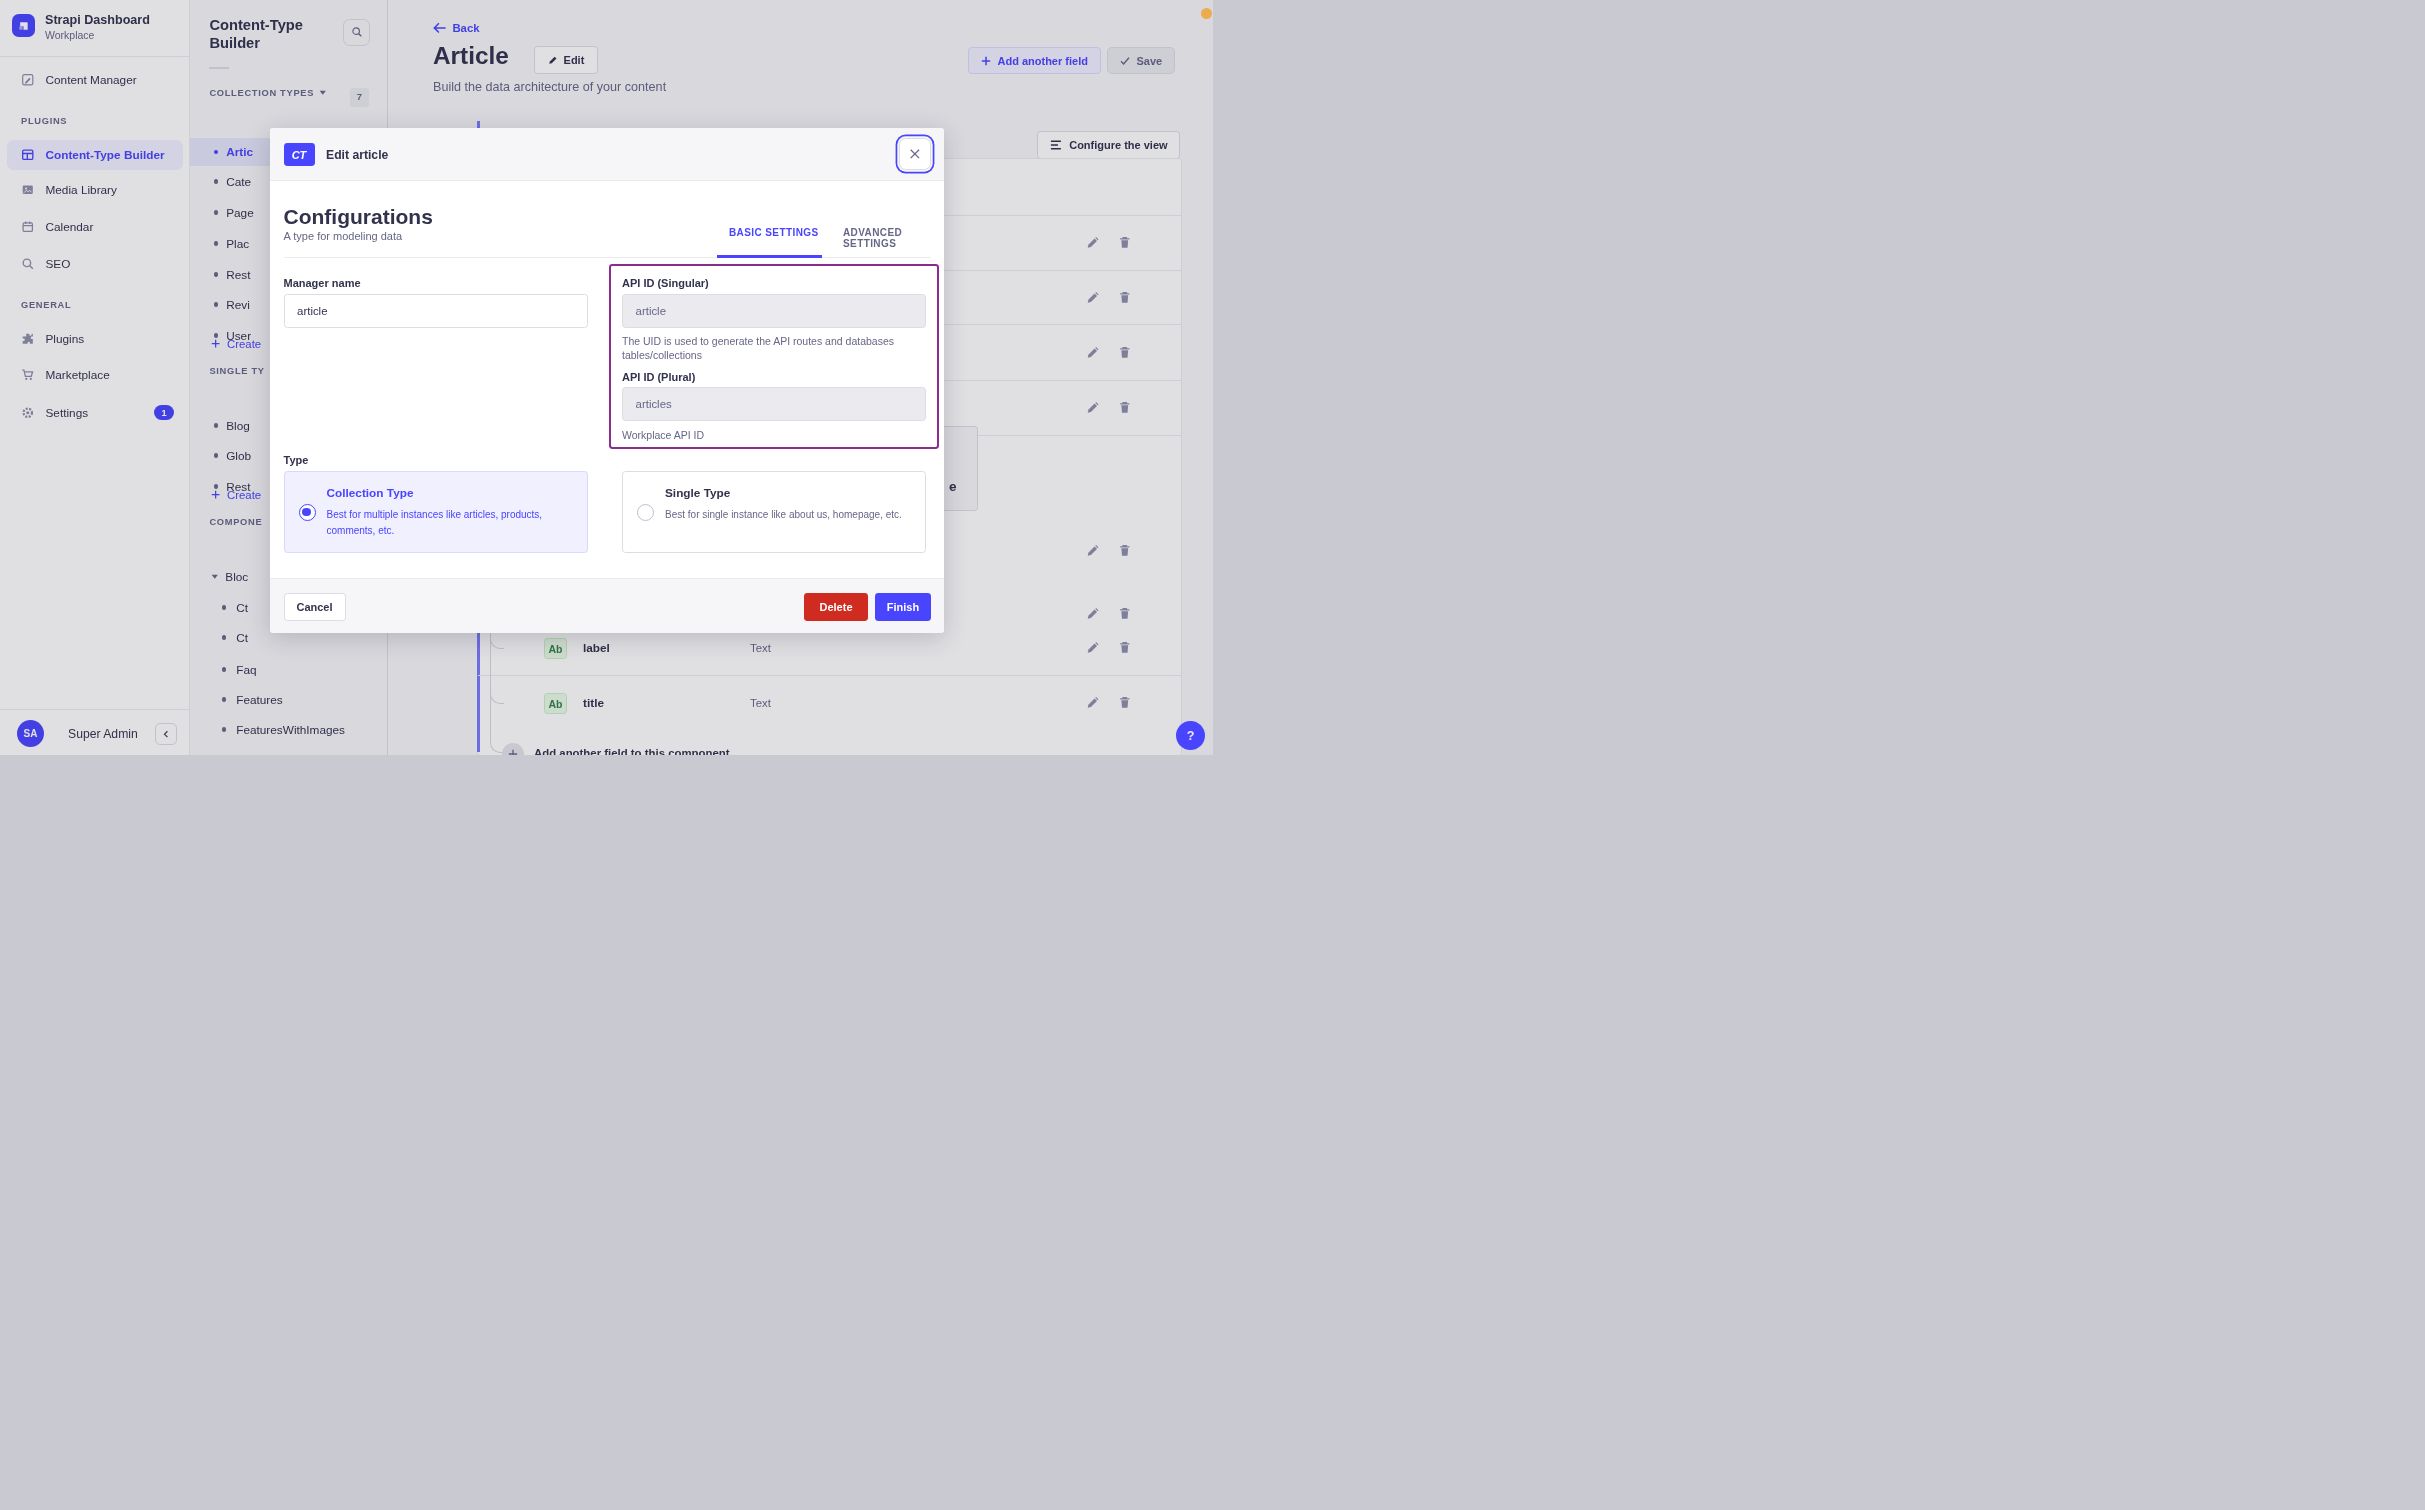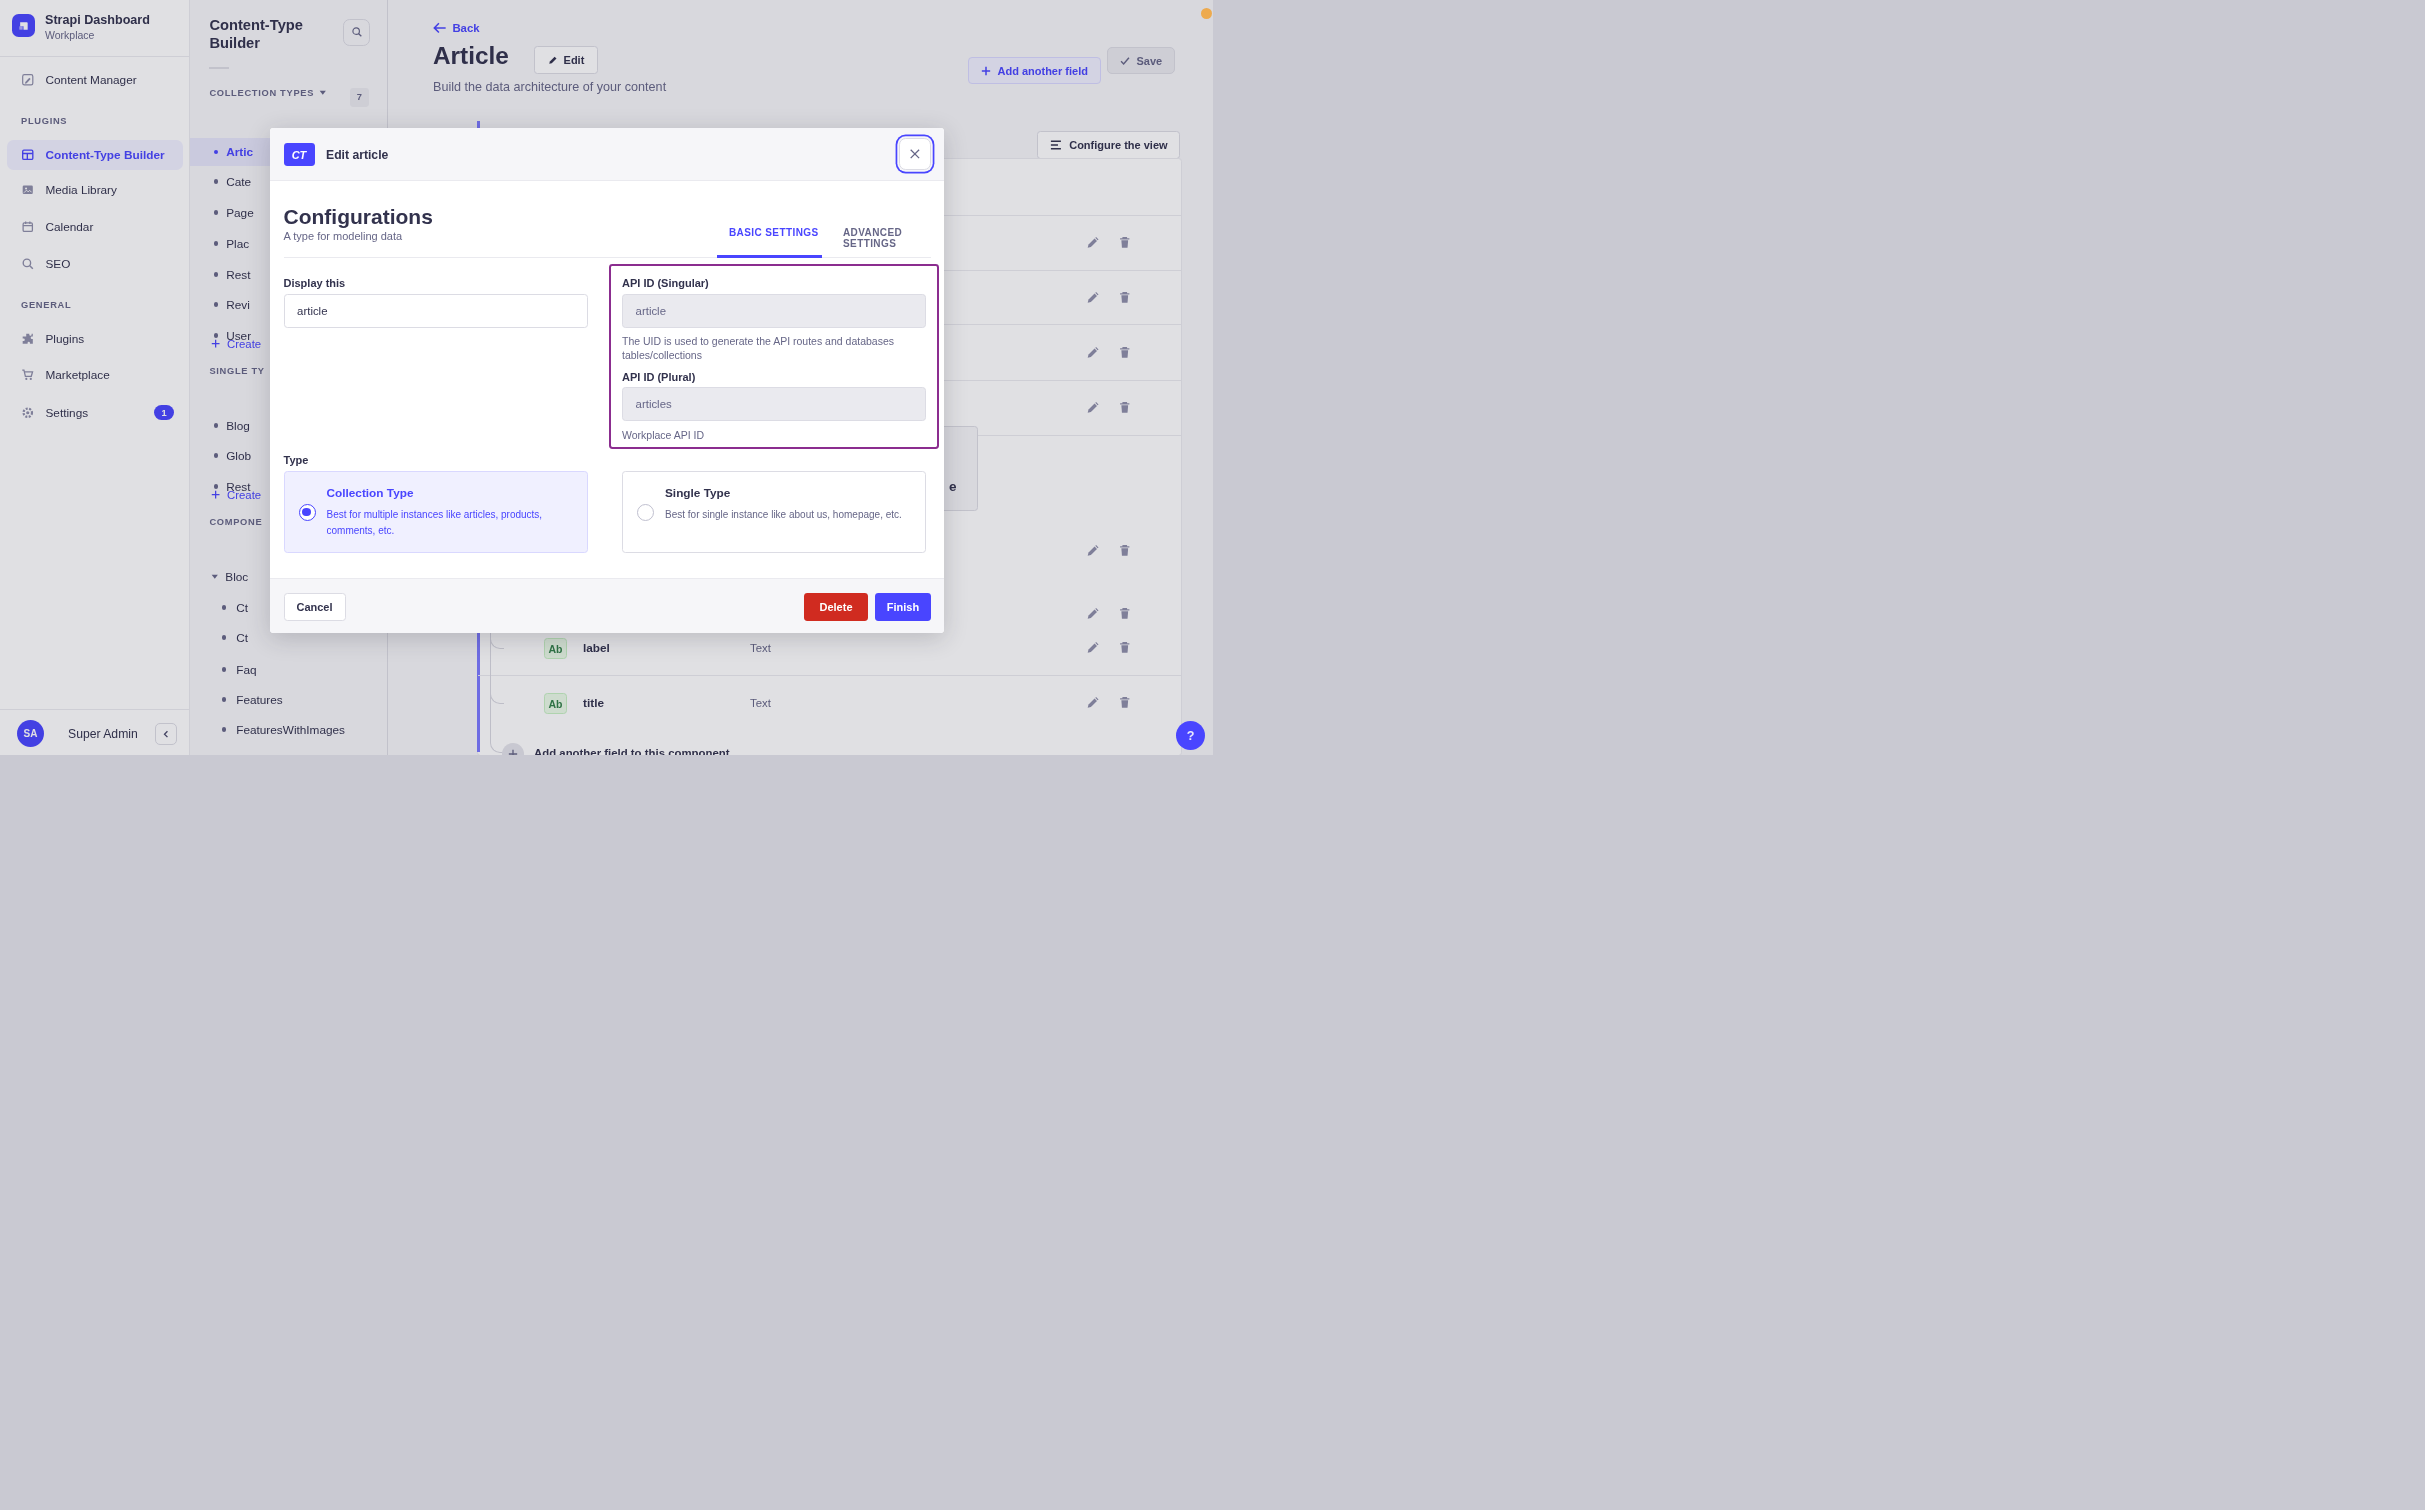--- a/index.html
+++ b/index.html
@@ -42,21 +42,21 @@
   .active-bar{position:absolute;left:195px;top:0;width:2.5px;height:28px;background:#4945ff;}
   .sn-create{position:absolute;left:0;width:100%;height:17px;display:flex;align-items:center;gap:6.7px;font-size:11.4px;color:#4945ff;cursor:pointer;padding-left:21px;}
   .sn-caret{margin-left:21px;margin-right:6.7px;color:#666687;}
 
   
   .back-link{position:absolute;left:433px;top:22px;display:flex;align-items:center;gap:5.9px;color:#4945ff;font-size:11.4px;font-weight:bold;cursor:pointer;}
   .page-title{position:absolute;left:433px;top:42px;font-size:24.4px;font-weight:bold;color:#32324d;}
   .edit-btn{position:absolute;left:534px;top:46px;width:64px;height:28px;border-radius:3.4px;border:0.8px solid #dcdce4;background:#fff;
             display:flex;align-items:center;justify-content:center;gap:5.9px;font-size:11px;font-weight:bold;color:#32324d;cursor:pointer;}
   .page-sub{position:absolute;left:433px;top:80px;font-size:12.6px;color:#666687;}
-  .btn-addfield{position:absolute;left:968px;top:57px;height:27px;padding:0 11.8px;border-radius:4px;background:#f0f0ff;border:0.8px solid #d9d8ff;
+  .btn-addfield{position:absolute;left:968px;top:47px;height:27px;padding:0 11.8px;border-radius:4px;background:#f0f0ff;border:0.8px solid #d9d8ff;
             display:flex;align-items:center;gap:6.7px;font-size:11px;font-weight:bold;color:#4945ff;cursor:pointer;}
   .btn-save{position:absolute;left:1107px;top:47px;height:27px;padding:0 11.8px;border-radius:5px;background:#eaeaef;border:0.8px solid #dcdce4;
             display:flex;align-items:center;gap:6.7px;font-size:11px;font-weight:bold;color:#666687;cursor:pointer;}
   .btn-configure{position:absolute;left:1037px;top:131px;height:28px;padding:0 11.8px;border-radius:3.4px;background:#fff;border:0.8px solid #dcdce4;
             display:flex;align-items:center;gap:7.6px;font-size:11px;font-weight:bold;color:#32324d;cursor:pointer;}
   .fields-panel{position:absolute;left:477px;top:158px;width:705px;height:598px;background:#fff;border:0.8px solid #eaeaef;border-radius:3.4px;}
   .purple-line{position:absolute;left:477px;top:121px;width:2.5px;height:631px;background:#7b79ff;}
   .row-sep{position:absolute;left:478px;width:703px;height:0.8px;background:#eaeaef;}
   .row-icons{position:absolute;display:flex;gap:18.5px;color:#8e8ea9;}
   .row-icons .icbtn{width:13.5px;height:13.5px;cursor:pointer;}
@@ -562,21 +562,21 @@
     </div>
 
     <div class="m-body">
       <div class="m-heading">Configurations</div>
       <div class="m-subheading">A type for modeling data</div>
       <div class="m-tabs-div"></div>
       <div class="tab basic">BASIC SETTINGS</div>
       <div class="tab adv">ADVANCED SETTINGS</div>
       <div class="tab-underline"></div>
 
-      <div class="fld-label" style="left:13.5px;top:96px">Display this</div>
+      <div class="fld-label" style="left:13.5px;top:96px">Manager name</div>
       <input class="txt-input" style="left: 13.5px; top: 113px; width: 304px;" value="article">
 
       <div class="hl-box"></div>
 
       <div class="fld-label" style="left:352px;top:96px">API ID (Singular)</div>
       <input class="txt-input disabled" style="left: 352px; top: 113px; width: 304px;" disabled="" value="article">
       <div class="hint" style="left:352px;top:153px;width:303px">The UID is used to generate the API routes and databases tables/collections</div>
 
       <div class="fld-label" style="left:352px;top:190px">API ID (Plural)</div>
       <input class="txt-input disabled" style="left: 352px; top: 206px; width: 304px;" disabled="" value="articles">

